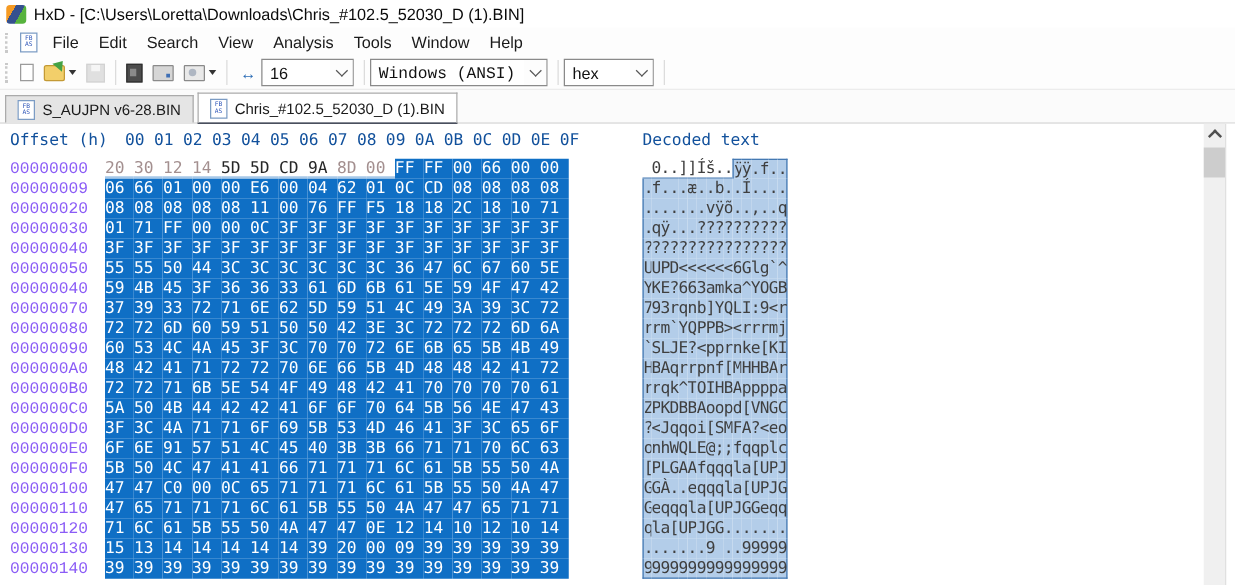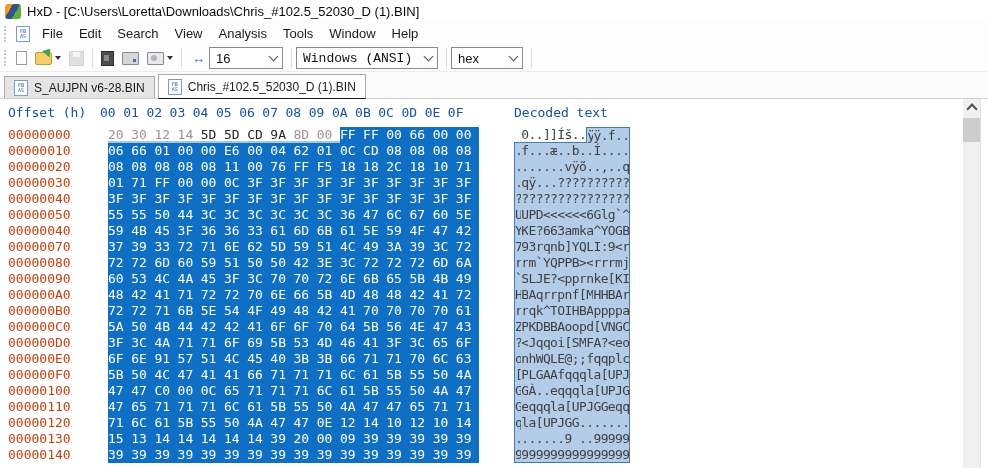--- a/index.html
+++ b/index.html
@@ -49,22 +49,22 @@
   .tab.active{background:#fff;height:25px;margin-bottom:-1px;border-bottom:1px solid #0f172a;position:relative;z-index:2;}
   
   .content{position:relative;height:370px;background:#fff;
            font-family:"DejaVu Sans Mono",monospace;font-size:13px;}
   .hexhdr{position:absolute;top:6px;left:0;height:16px;color:#12519c;width:100%;}
   .offhdr{position:absolute;left:8px;top:0;line-height:16px;}
   .colhdrs{position:absolute;left:100px;top:0;display:flex;}
   .dechdr{position:absolute;left:514px;top:0;line-height:16px;}
   #rows{position:absolute;top:28px;left:0;width:100%;}
   .row{position:relative;height:16px;}
-  .off{position:absolute;left:8px;line-height:16px;color:#c2410c;}
-  .bytes{position:absolute;left:108px;display:flex;}
+  .off{position:absolute;left:8px;line-height:16px;color:#8b5cf6;font-family:Liberation Mono, monospace;}
+  .bytes{position:absolute;left:84px;display:flex;}
   .hb{width:23.2px;height:16px;line-height:16px;box-sizing:border-box;}
   .hsel{background:#0f6fc5;color:#fff;}
   .glight{color:#a38f8f;}
   .gdark{color:#262626;}
   .hu{border-bottom:2px solid #a6c8e8;}
   .dec{position:absolute;left:514px;display:flex;}
   .dch{width:7.23px;height:16px;line-height:16px;color:#3f3f3f;box-sizing:border-box;white-space:pre;}
   .dsel{background:#b3cde9;}
   .bt{border-top:1px solid #4579b2;}
   .bb{border-bottom:1px solid #4579b2;}
@@ -224,21 +224,21 @@
             <span class="dch bb">.</span>
             <span class="dch dsel bt bl">ÿ</span>
             <span class="dch dsel bt">ÿ</span>
             <span class="dch dsel bt">.</span>
             <span class="dch dsel bt">f</span>
             <span class="dch dsel bt">.</span>
             <span class="dch dsel bt br">.</span>
           </div>
         </div>
         <div class="row">
-          <span class="off">00000010</span>
+          <span class="off">00000009</span>
           <div class="bytes">
             <span class="hb hsel">06</span>
             <span class="hb hsel">66</span>
             <span class="hb hsel">01</span>
             <span class="hb hsel">00</span>
             <span class="hb hsel">00</span>
             <span class="hb hsel">E6</span>
             <span class="hb hsel">00</span>
             <span class="hb hsel">04</span>
             <span class="hb hsel">62</span>

